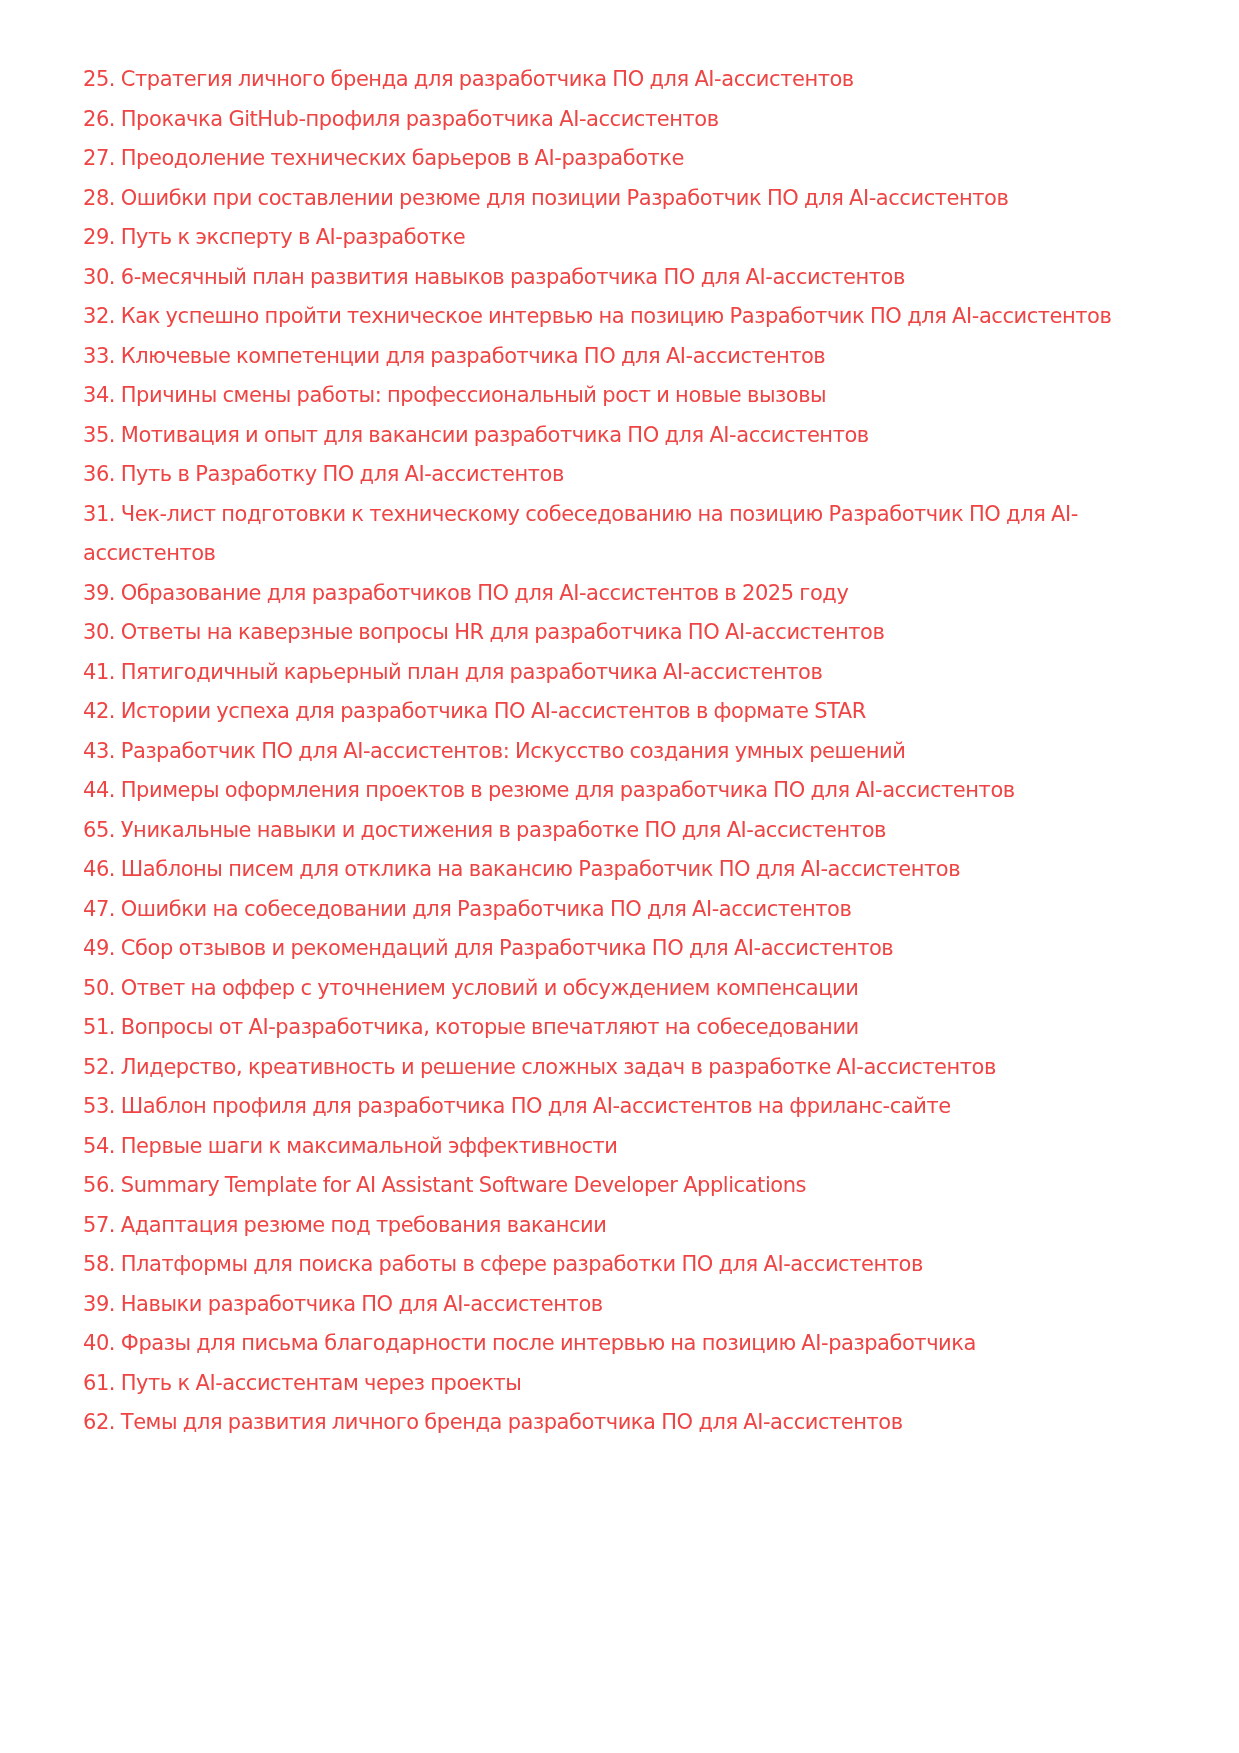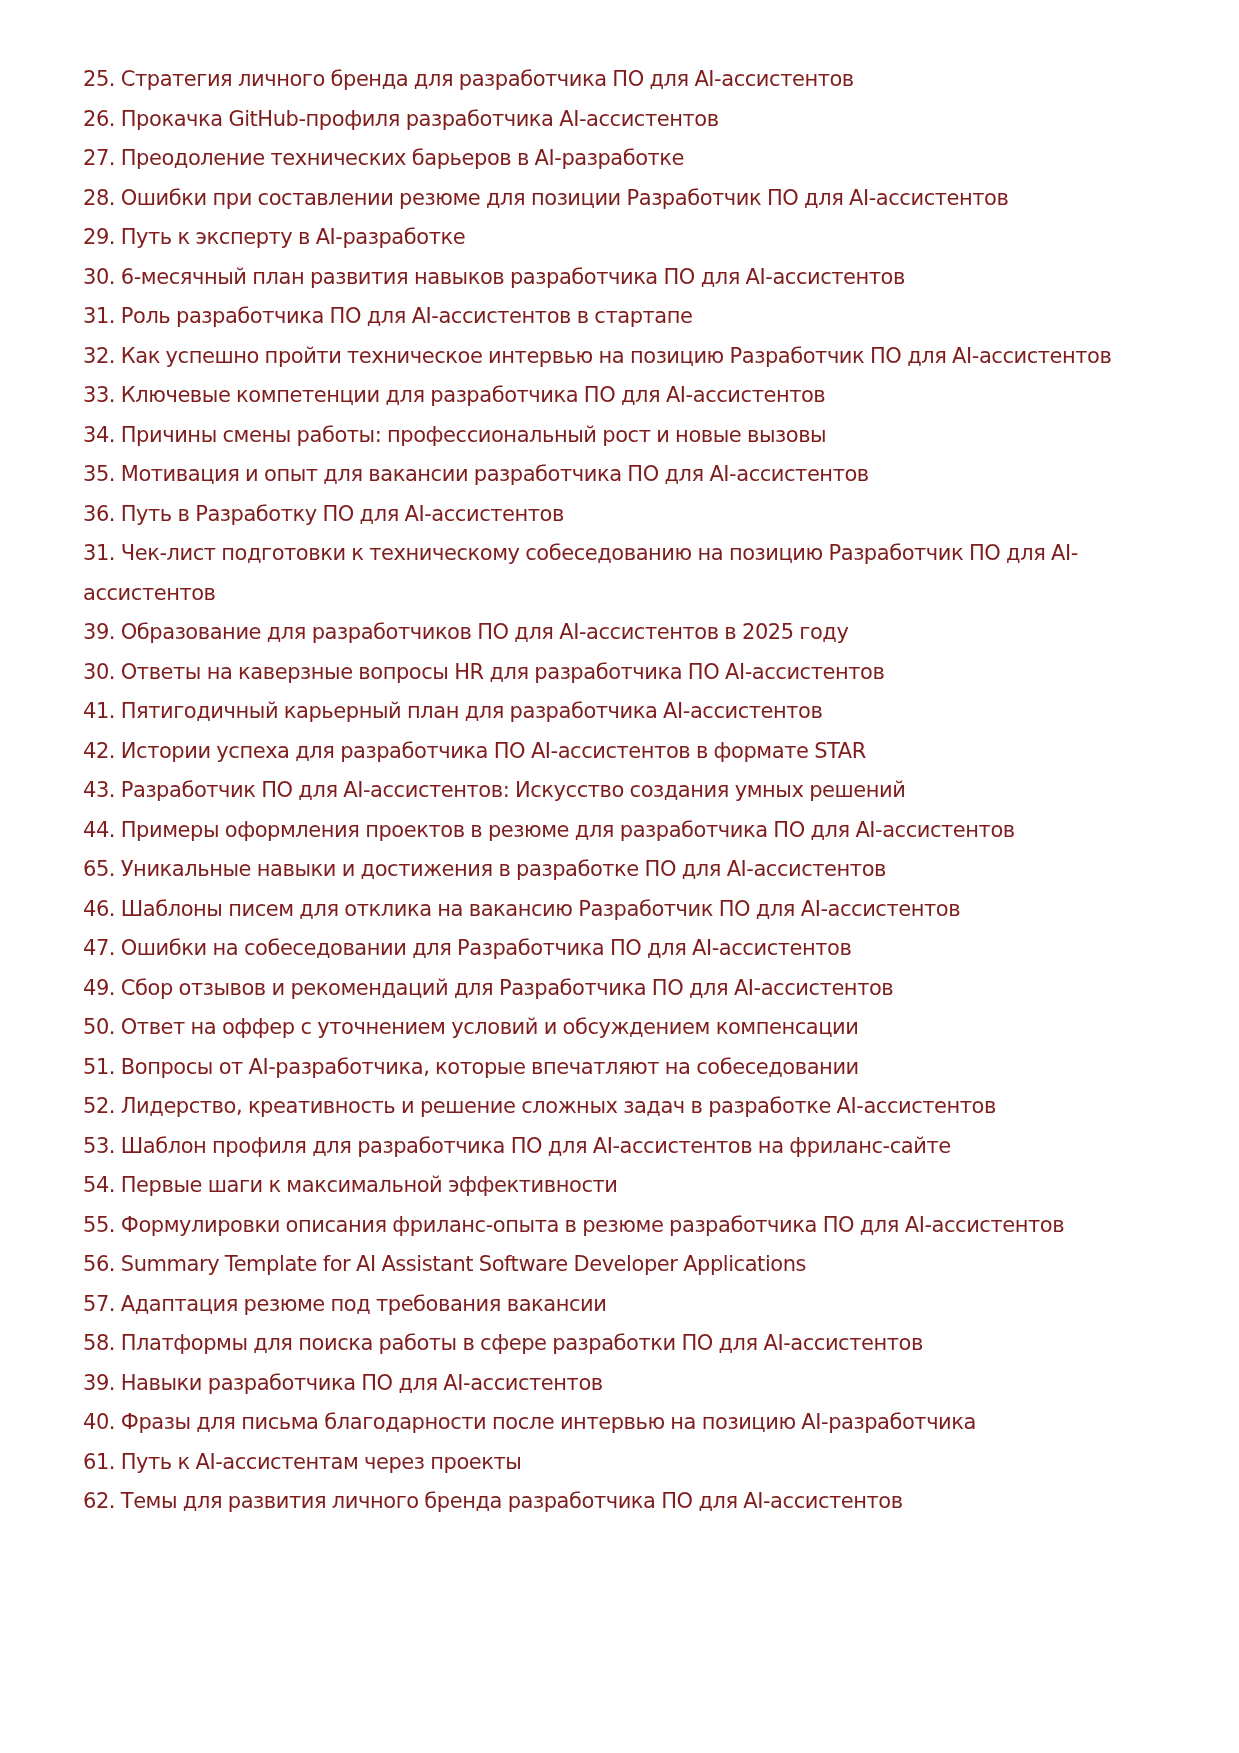--- a/index.html
+++ b/index.html
@@ -3,21 +3,21 @@
 <meta charset="utf-8">
 <style>
   html, body { margin: 0; padding: 0; background: #ffffff; }
   body { width: 1239px; height: 1753px; overflow: hidden; }
   .page {
     position: relative;
     width: 1239px; height: 1753px;
     box-sizing: border-box;
     padding: 60px 120px 0 83px;
     font-family: "DejaVu Sans", sans-serif;
-    color: #7f1d1d;
+    color: #ef4444;
   }
   .list { margin: 0; padding: 0; list-style: none; }
   .item {
     font-size: 21px;
     line-height: 39.5px;
     letter-spacing: -0.45px;
     word-spacing: -0.5px;
     white-space: normal;
   }
 </style>
@@ -25,21 +25,20 @@
 <body>
 
 <div class="page">
   <ul class="list" id="topic-list">
       <li class="item">25. Стратегия личного бренда для разработчика ПО для AI-ассистентов</li>
       <li class="item">26. Прокачка GitHub-профиля разработчика AI-ассистентов</li>
       <li class="item">27. Преодоление технических барьеров в AI-разработке</li>
       <li class="item">28. Ошибки при составлении резюме для позиции Разработчик ПО для AI-ассистентов</li>
       <li class="item">29. Путь к эксперту в AI-разработке</li>
       <li class="item">30. 6-месячный план развития навыков разработчика ПО для AI-ассистентов</li>
-      <li class="item">31. Роль разработчика ПО для AI-ассистентов в стартапе</li>
       <li class="item">32. Как успешно пройти техническое интервью на позицию Разработчик ПО для AI-ассистентов</li>
       <li class="item">33. Ключевые компетенции для разработчика ПО для AI-ассистентов</li>
       <li class="item">34. Причины смены работы: профессиональный рост и новые вызовы</li>
       <li class="item">35. Мотивация и опыт для вакансии разработчика ПО для AI-ассистентов</li>
       <li class="item">36. Путь в Разработку ПО для AI-ассистентов</li>
       <li class="item">31. Чек-лист подготовки к техническому собеседованию на позицию Разработчик ПО для AI-ассистентов</li>
       <li class="item">39. Образование для разработчиков ПО для AI-ассистентов в 2025 году</li>
       <li class="item">30. Ответы на каверзные вопросы HR для разработчика ПО AI-ассистентов</li>
       <li class="item">41. Пятигодичный карьерный план для разработчика AI-ассистентов</li>
       <li class="item">42. Истории успеха для разработчика ПО AI-ассистентов в формате STAR</li>
@@ -47,21 +46,20 @@
       <li class="item">44. Примеры оформления проектов в резюме для разработчика ПО для AI-ассистентов</li>
       <li class="item">65. Уникальные навыки и достижения в разработке ПО для AI-ассистентов</li>
       <li class="item">46. Шаблоны писем для отклика на вакансию Разработчик ПО для AI-ассистентов</li>
       <li class="item">47. Ошибки на собеседовании для Разработчика ПО для AI-ассистентов</li>
       <li class="item">49. Сбор отзывов и рекомендаций для Разработчика ПО для AI-ассистентов</li>
       <li class="item">50. Ответ на оффер с уточнением условий и обсуждением компенсации</li>
       <li class="item">51. Вопросы от AI-разработчика, которые впечатляют на собеседовании</li>
       <li class="item">52. Лидерство, креативность и решение сложных задач в разработке AI-ассистентов</li>
       <li class="item">53. Шаблон профиля для разработчика ПО для AI-ассистентов на фриланс-сайте</li>
       <li class="item">54. Первые шаги к максимальной эффективности</li>
-      <li class="item">55. Формулировки описания фриланс-опыта в резюме разработчика ПО для AI-ассистентов</li>
       <li class="item">56. Summary Template for AI Assistant Software Developer Applications</li>
       <li class="item">57. Адаптация резюме под требования вакансии</li>
       <li class="item">58. Платформы для поиска работы в сфере разработки ПО для AI-ассистентов</li>
       <li class="item">39. Навыки разработчика ПО для AI-ассистентов</li>
       <li class="item">40. Фразы для письма благодарности после интервью на позицию AI-разработчика</li>
       <li class="item">61. Путь к AI-ассистентам через проекты</li>
       <li class="item">62. Темы для развития личного бренда разработчика ПО для AI-ассистентов</li>
     </ul>
 </div>
 

